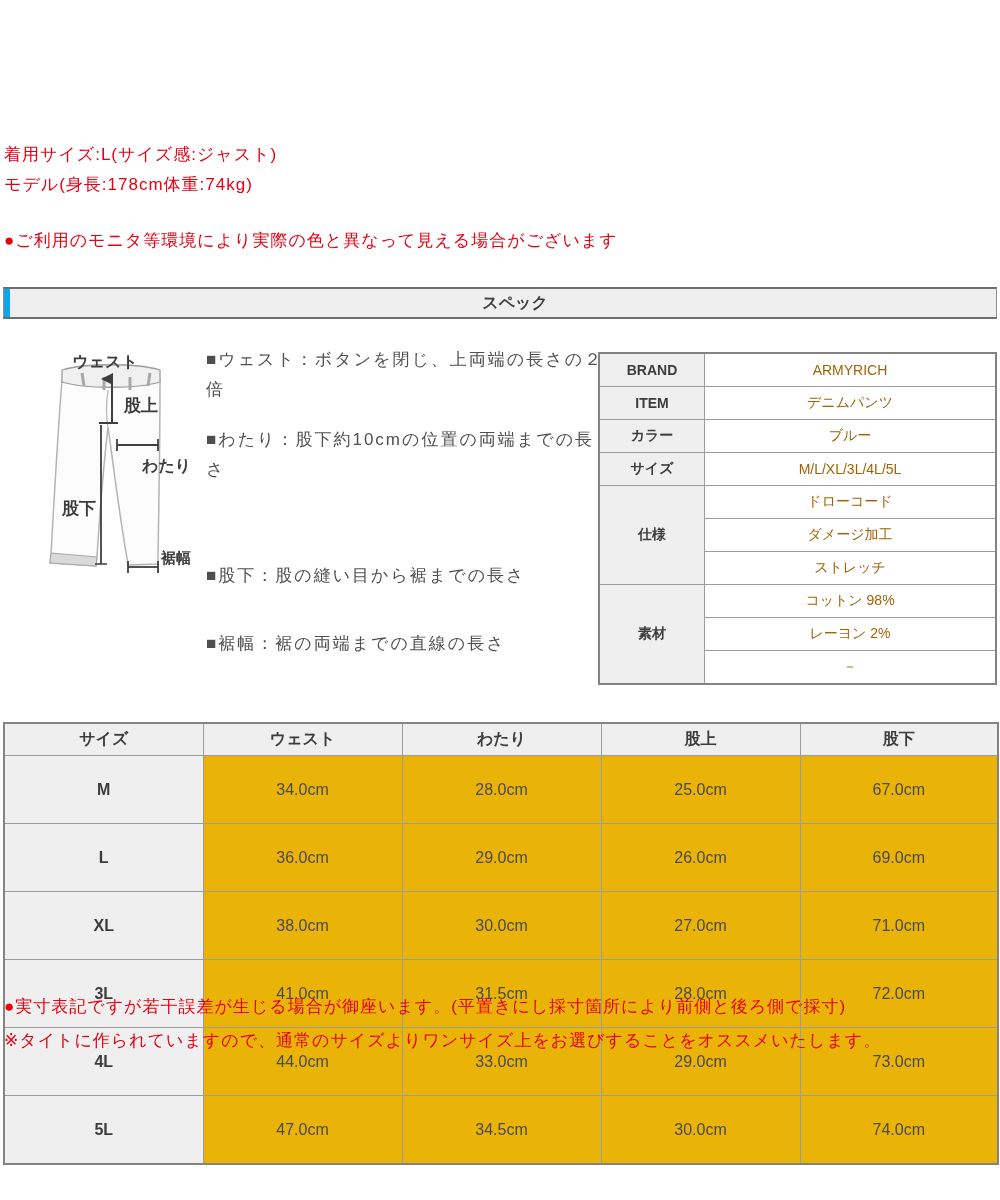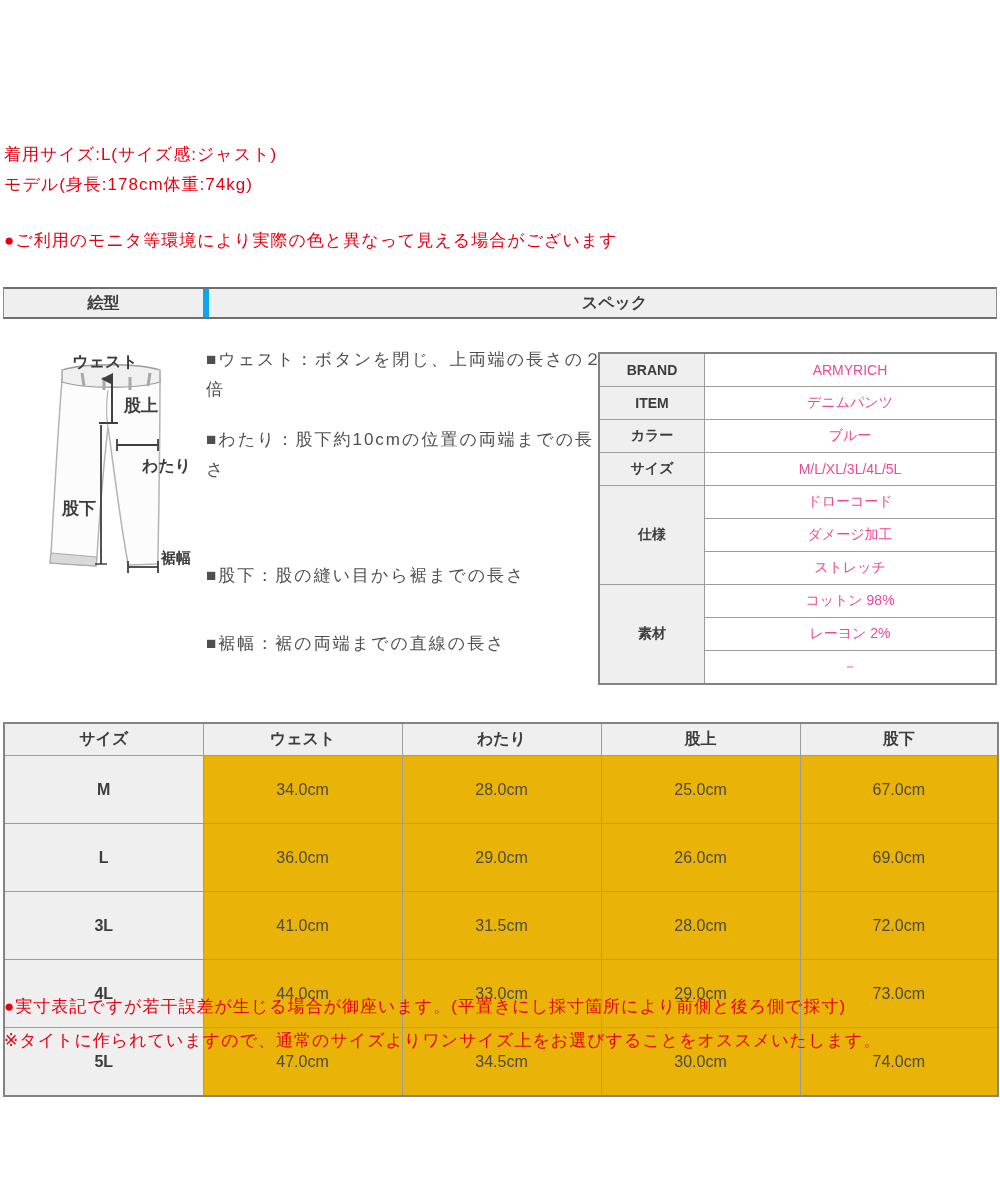--- a/index.html
+++ b/index.html
@@ -36,21 +36,21 @@
   .spec-table{
     left:598px;top:352px;width:399px;border-collapse:collapse;table-layout:fixed;
     border:2px solid #838383;font-size:14px;
   }
   .spec-table th{
     width:104px;background:#efefef;font-weight:bold;color:#3c3c3c;
     border:1px solid #9c9c9c;text-align:center;height:32px;padding:0;
   }
   .spec-table td{
     border:1px solid #9c9c9c;text-align:center;height:32px;padding:0;
-    background:#fff;color:#ec4899;
+    background:#fff;color:#a16207;
   }
   
   .size-table{
     left:3px;top:722px;width:994px;border-collapse:collapse;table-layout:fixed;
     border:2px solid #838383;font-size:16px;
   }
   .size-table th{
     background:#efefef;font-weight:bold;color:#3c3c3c;
     border:1px solid #9c9c9c;text-align:center;height:31px;padding:0;
   }
@@ -68,21 +68,20 @@
 </head>
 <body>
 
 <div>
 
   <div class="abs red-note" style="left:4px;top:143px;">着用サイズ:L(サイズ感:ジャスト)</div>
   <div class="abs red-note" style="left:4px;top:173px;">モデル(身長:178cm体重:74kg)</div>
   <div class="abs red-note" style="left:4px;top:229px;">●ご利用のモニタ等環境により実際の色と異なって見える場合がございます</div>
 
   <div class="abs header-strip">
-    <div class="hcell c1">絵型</div>
     <div class="hcell c3">スペック</div>
   </div>
 
   <svg class="abs diagram" viewBox="0 0 210 280">
 
     <path d="M62,50 C58,100 54,170 51,224 L50,233 L96,236 L97,226 C100,180 104,132 108,97
              C113,132 120,190 127,228 L128,235 L158,234 L158,227 C159,170 160,100 160,50
              C138,58 84,58 62,50 Z" fill="#fcfcfc" stroke="#b4b4b4" stroke-width="1.5"></path>
 
     <path d="M51,223 L97,227 L96,236 L50,233 Z" fill="#d9d9d9" stroke="#a8a8a8" stroke-width="1"></path>
@@ -187,20 +186,27 @@
       <td>67.0cm</td>
     </tr>
     <tr>
       <th>L</th>
       <td>36.0cm</td>
       <td>29.0cm</td>
       <td>26.0cm</td>
       <td>69.0cm</td>
     </tr>
     <tr>
+      <th>XL</th>
+      <td>38.0cm</td>
+      <td>30.0cm</td>
+      <td>27.0cm</td>
+      <td>71.0cm</td>
+    </tr>
+    <tr>
       <th>3L</th>
       <td>41.0cm</td>
       <td>31.5cm</td>
       <td>28.0cm</td>
       <td>72.0cm</td>
     </tr>
     <tr>
       <th>4L</th>
       <td>44.0cm</td>
       <td>33.0cm</td>

